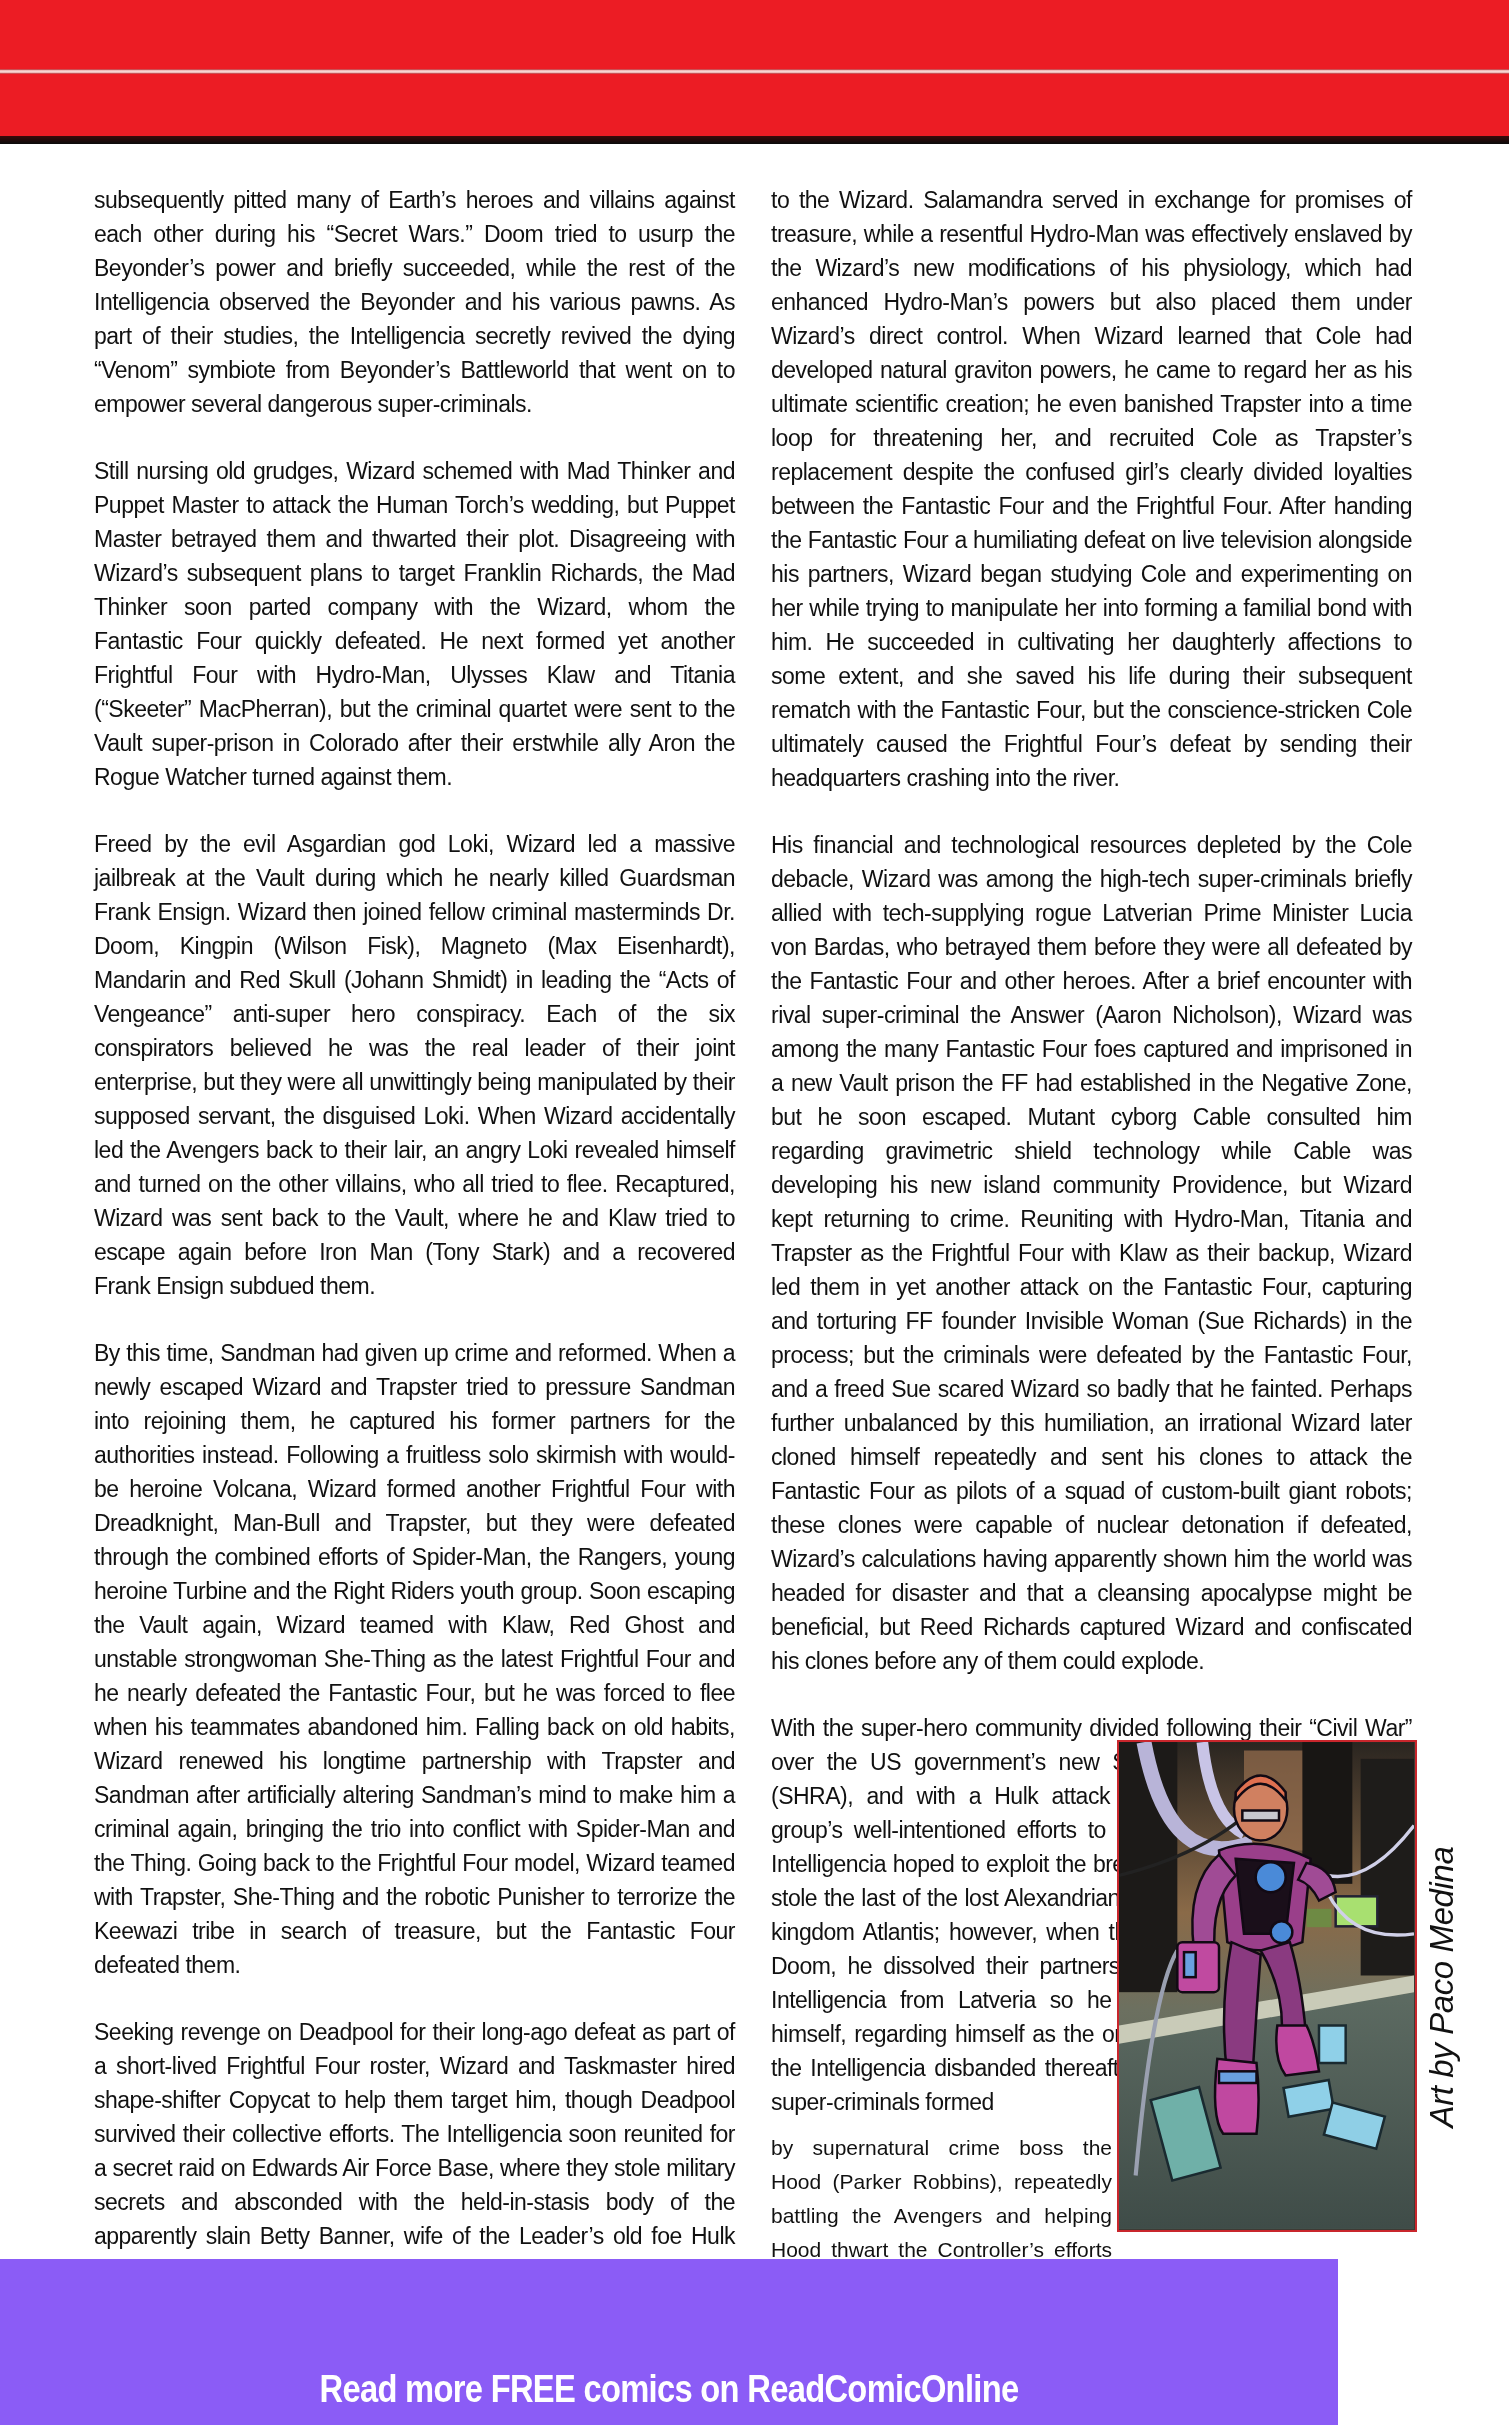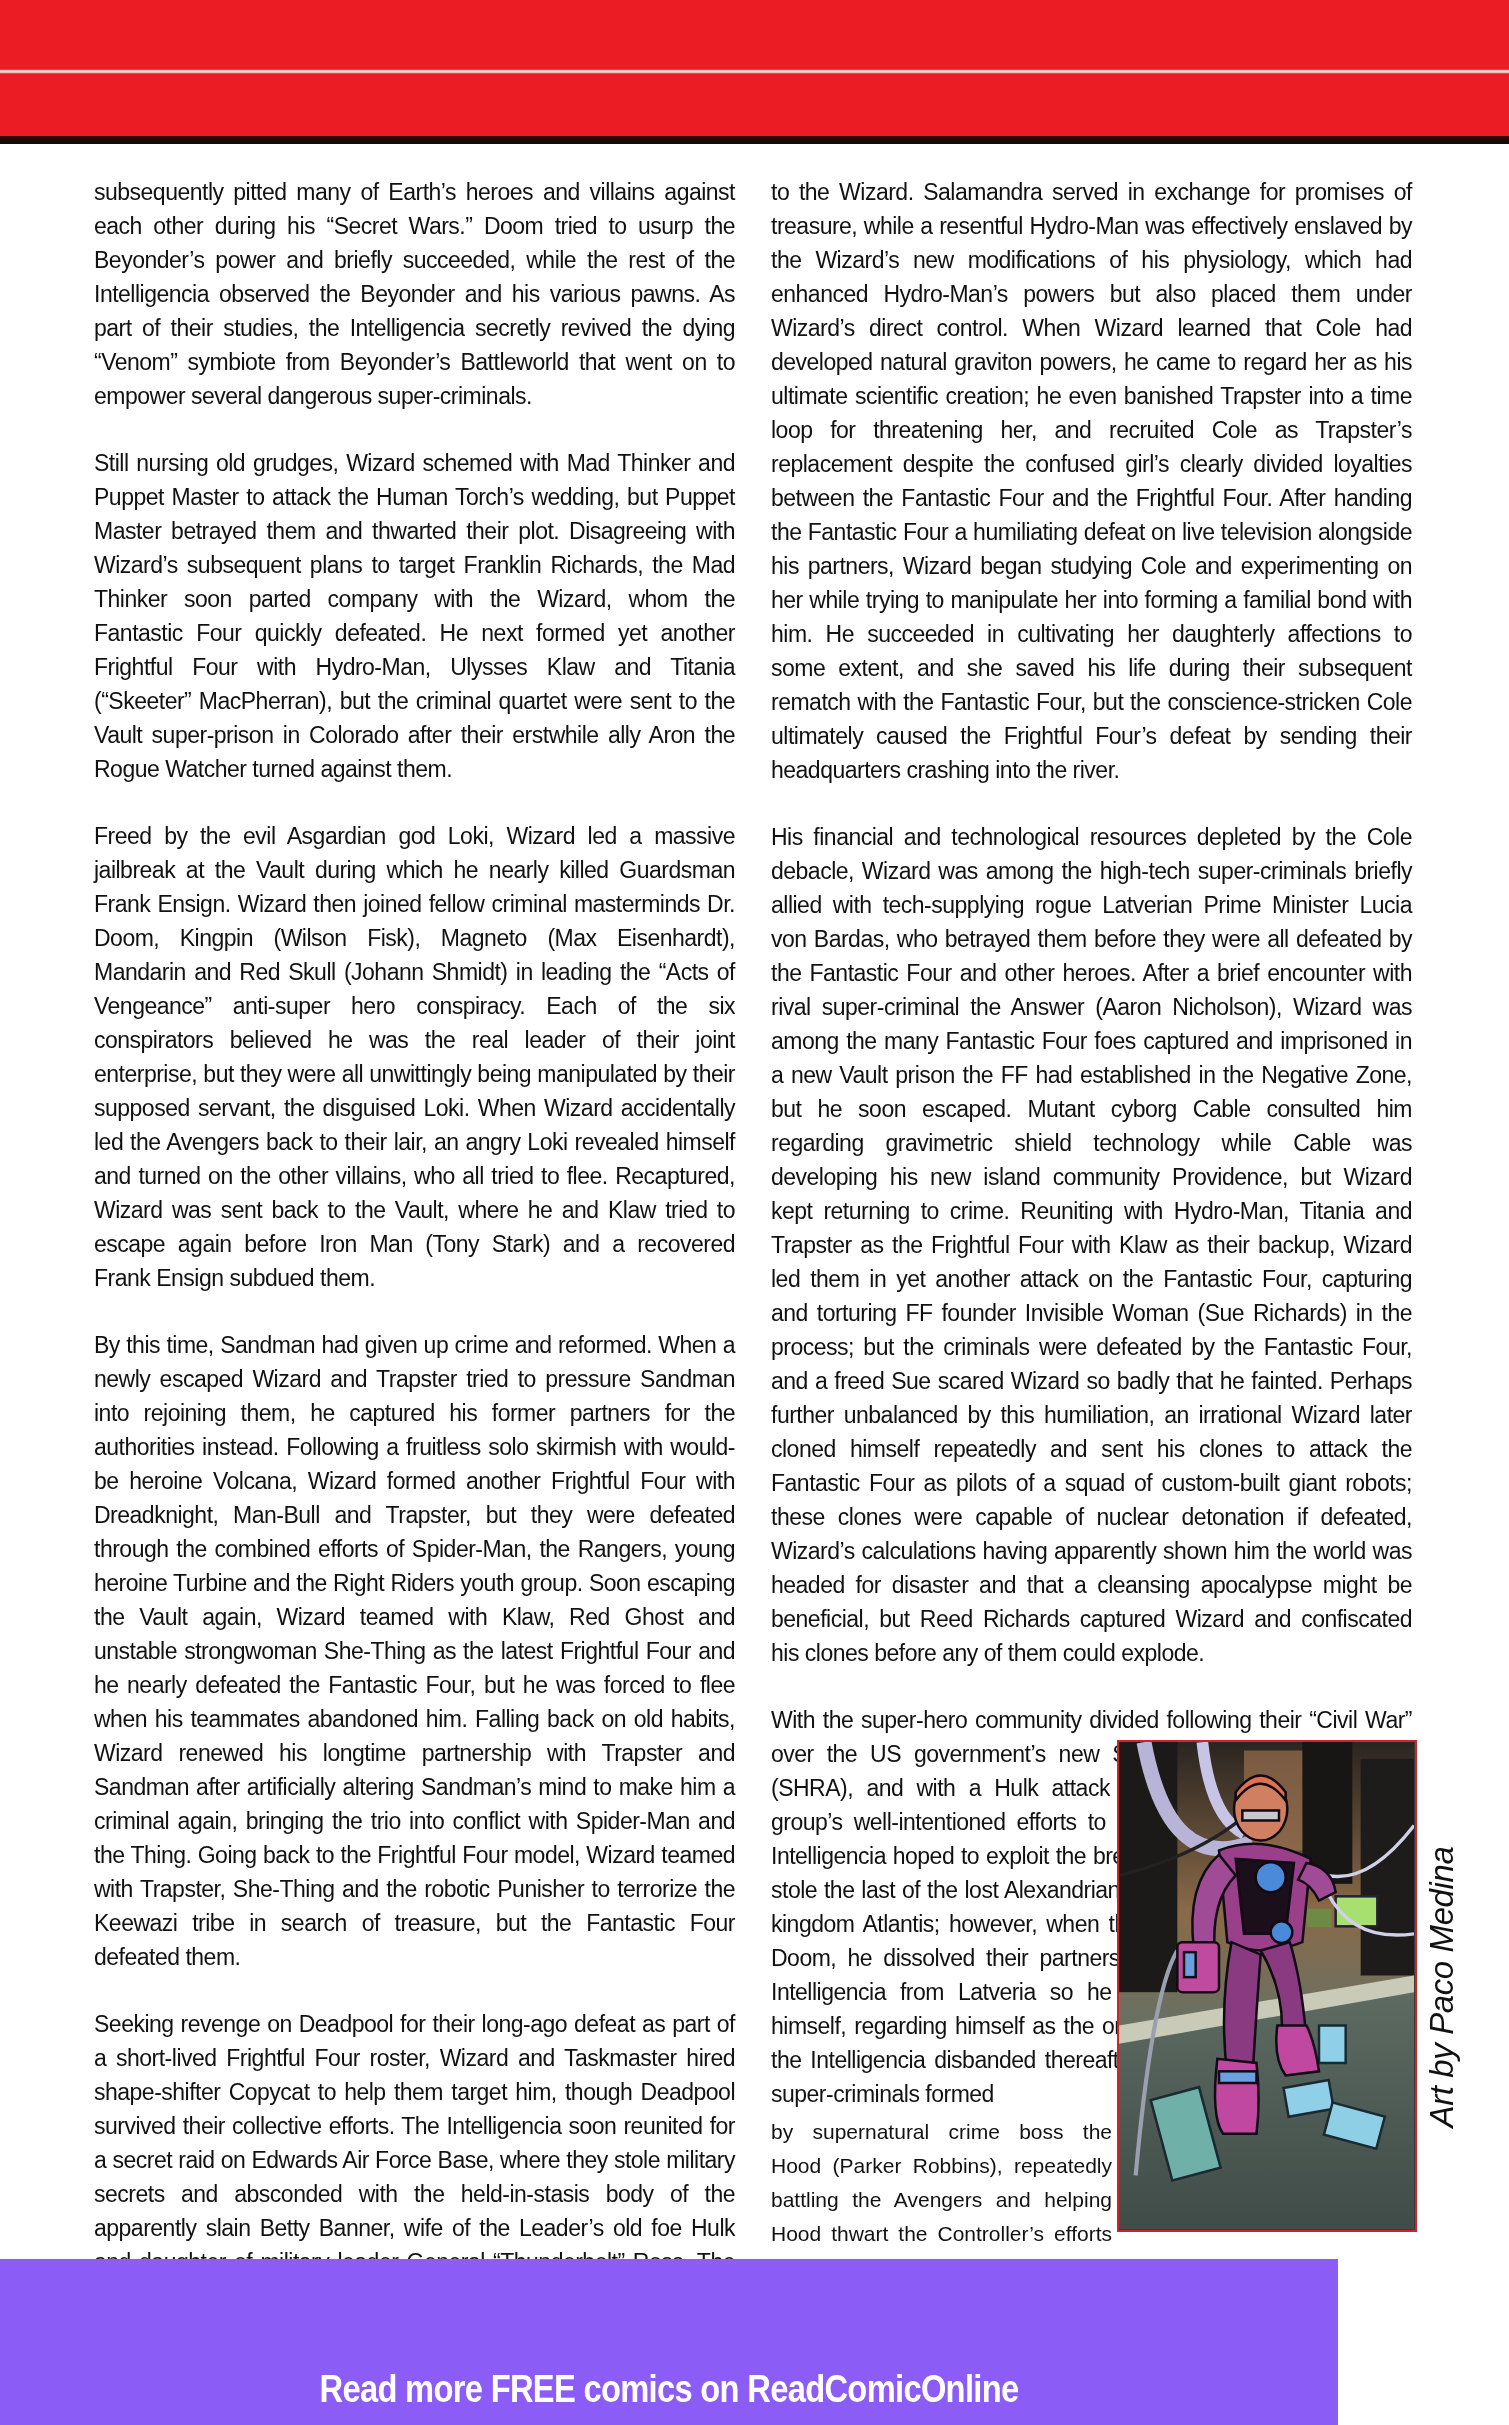--- a/index.html
+++ b/index.html
@@ -21,21 +21,21 @@
     position: absolute; left: 0; top: 136px; width: 100%; height: 7.5px;
     background: linear-gradient(#3a0a0a, #0a0a0a);
   }
   .column {
     position: absolute; top: 171px; width: 641px;
     font-size: 23px; line-height: 34px;
     text-align: justify; letter-spacing: -0.5px;
   }
   .column.left { left: 94px; }
   .column.right { left: 771px; }
-  .column p { margin: 4px 0 33px 0; transform-origin: left top; }
+  .column p { margin: 12px 0 33px 0; transform-origin: left top; }
   .narrow-text {
     width: 341px; text-align: justify; margin: 0;
     font-size: 21px; line-height: 34px; letter-spacing: 0px;
   }
   .art {
     position: absolute; left: 1117px; top: 1740px; width: 300px; height: 492px;
     border: 2.5px solid #c9262c; box-sizing: border-box; overflow: hidden;
     background: #3d3a34;
   }
   .credit {

